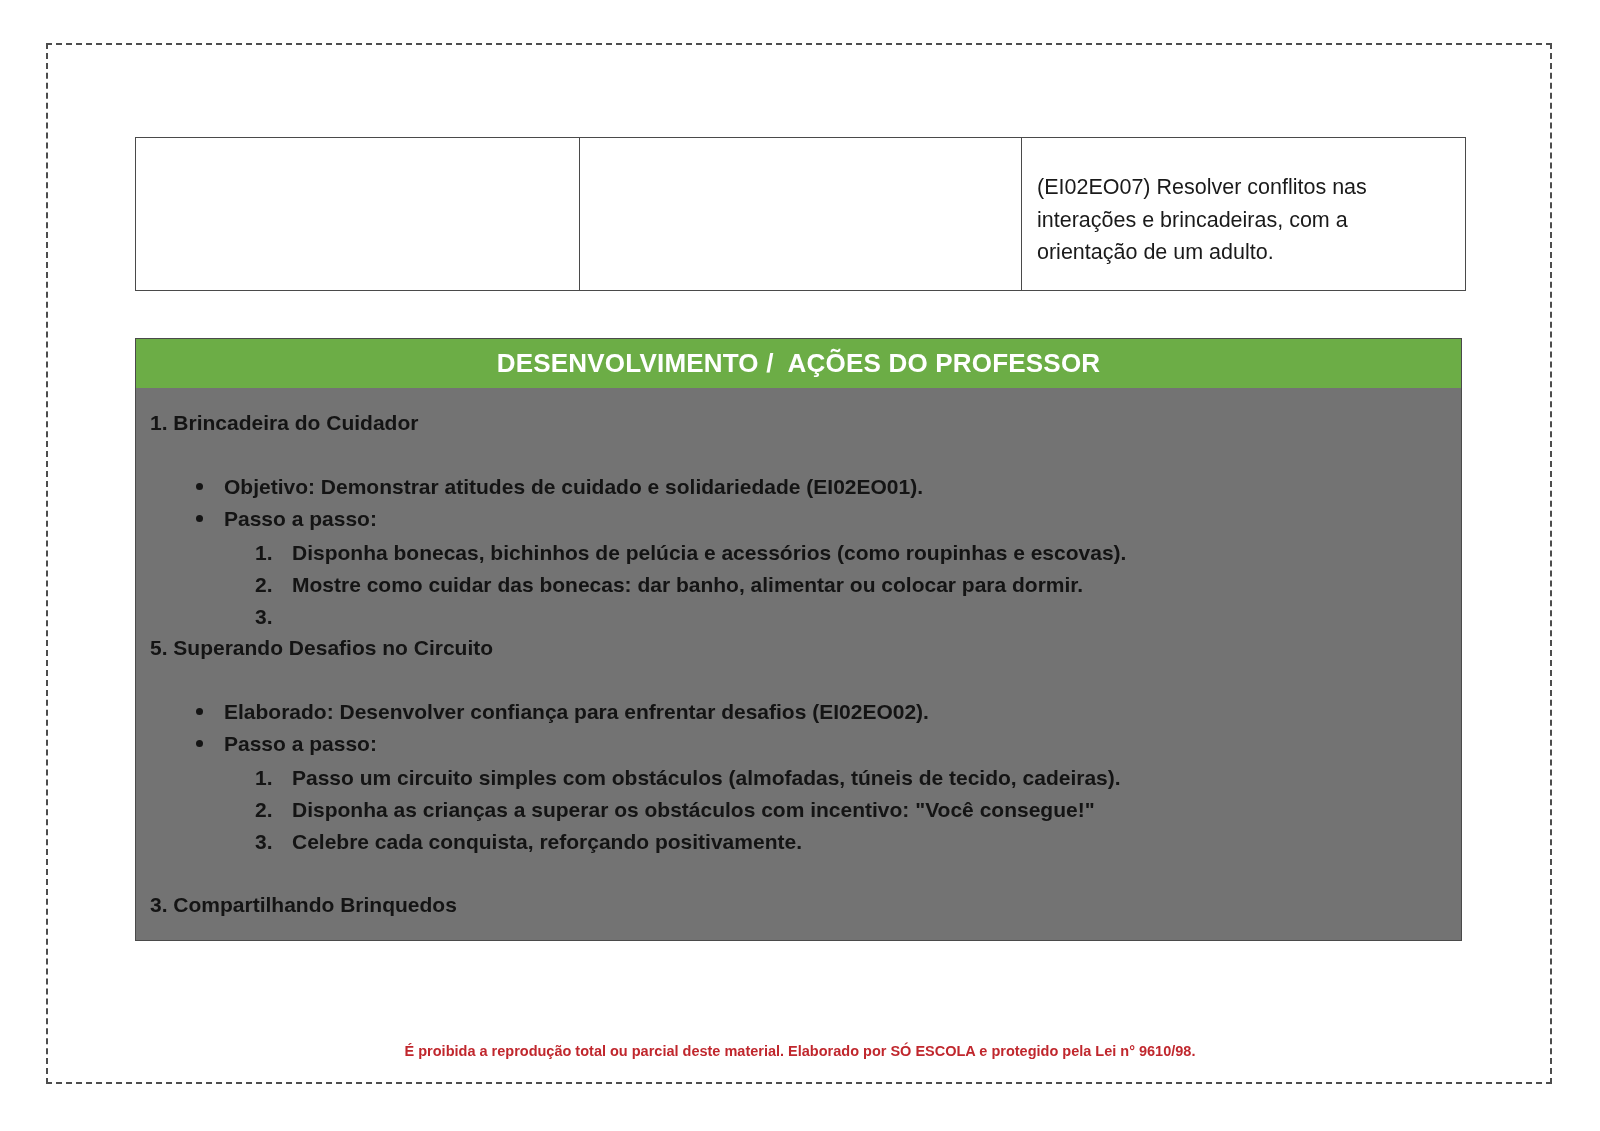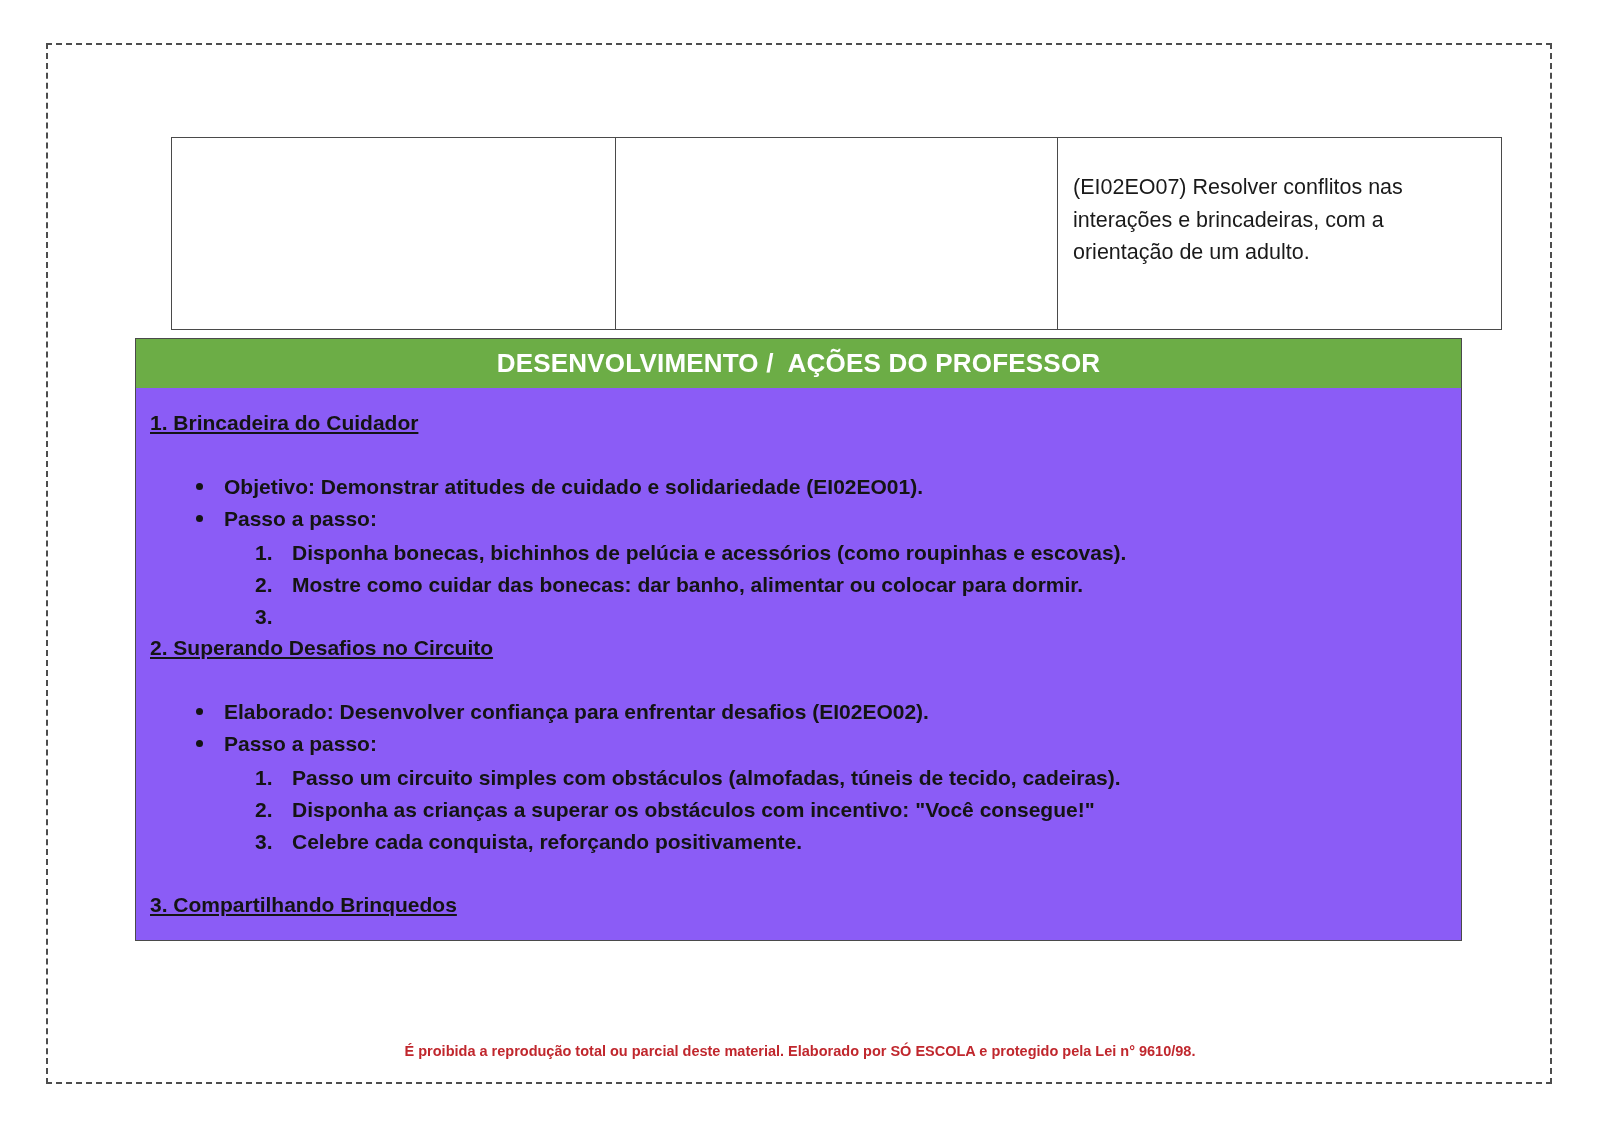--- a/index.html
+++ b/index.html
@@ -27,24 +27,23 @@
     box-sizing: border-box;
     pointer-events: none;
   }
 
   
   #competency-table {
     position: absolute;
     left: 135px;
     top: 137px;
     width: 1327px;
-    height: 193px;
+    height: 154px;
     border-collapse: collapse;
     table-layout: fixed;
-    margin-left: 36px;
   }
   #competency-table td {
     border: 1px solid #4a4a4a;
     vertical-align: top;
     padding: 0;
   }
   #competency-table td.cell-a { width: 443px; }
   #competency-table td.cell-b { width: 441px; }
   #competency-table td.cell-c { width: 443px; }
   .cell-text {
@@ -57,21 +56,21 @@
 
   
   #dev-section {
     position: absolute;
     left: 135px;
     top: 338px;
     width: 1327px;
     height: 603px;
     box-sizing: border-box;
     border: 1px solid #4a4a4a;
-    background: #8b5cf6;
+    background: #737373;
   }
   #dev-header {
     height: 49px;
     background: #6cad46;
     display: flex;
     align-items: center;
     justify-content: center;
     box-sizing: border-box;
   }
   #dev-header-title {
@@ -85,21 +84,20 @@
   
   #dev-body {
     padding: 22px 18px 0 14px;
   }
   .activity-title {
     font-weight: bold;
     font-size: 21px;
     color: #141414;
     margin: 0 0 0 0;
     line-height: 1.2;
-    text-decoration: underline;
   }
   .spacer-md { height: 34px; }
 
   ul.bullet-list {
     list-style: none;
     margin: 2px;
     padding: 0;
   }
   ul.bullet-list > li {
     position: relative;
@@ -202,21 +200,21 @@
         <span class="step-num">2.</span>
         <span>Mostre como cuidar das bonecas: dar banho, alimentar ou colocar para dormir.</span>
       </li>
       <li>
         <span class="step-num">3.</span>
       </li>
     </ol>
 
     <div class="spacer-md"></div>
 
-    <div class="activity-title">2. Superando Desafios no Circuito</div>
+    <div class="activity-title">5. Superando Desafios no Circuito</div>
     <div class="spacer-md"></div>
     <ul class="bullet-list">
       <li>
         <span class="bullet-dot"></span>
         <span>Elaborado: Desenvolver confiança para enfrentar desafios (EI02EO02).</span>
       </li>
       <li>
         <span class="bullet-dot"></span>
         <span>Passo a passo:</span>
       </li>

